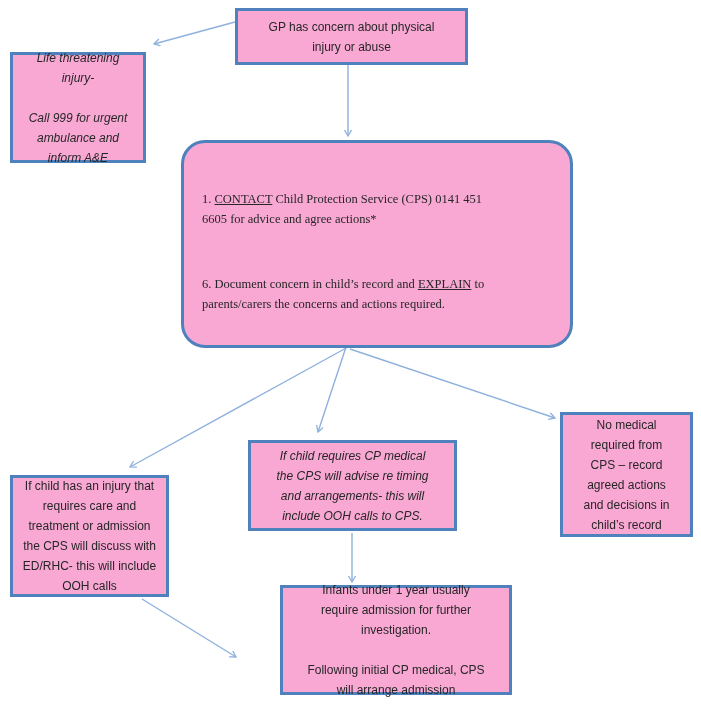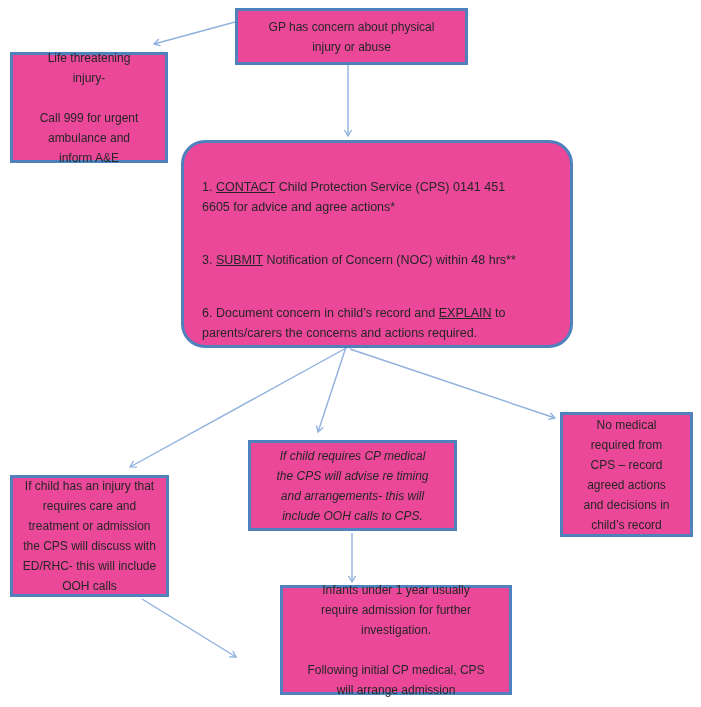--- a/index.html
+++ b/index.html
@@ -13,41 +13,42 @@
     position: relative;
     background: #ffffff;
     font-family: "Liberation Sans", sans-serif;
     color: var(--text);
     overflow: hidden;
   }
   .box {
     position: absolute;
     box-sizing: border-box;
     border: 3px solid var(--border);
-    background: #ec4899;
+    background: #f9a8d4;
     display: flex;
     align-items: center;
     justify-content: center;
     text-align: center;
     font-size: 12px;
     line-height: 20px;
     white-space: pre-line;
     padding: 2px 4px;
   }
   .box.rounded {
     border-radius: 24px;
     display: block;
     text-align: left;
     padding: 14px 18px 8px 18px;
   }
   .box.rounded p {
-    margin: 0 0 13px 0;
+    margin: 12px 0 13px 0;
     font-size: 12.5px;
     line-height: 20px;
     white-space: pre-line;
+    font-family: Liberation Serif, serif;
   }
   .u { text-decoration: underline; }
   svg.arrows {
     position: absolute;
     left: 0; top: 0;
     width: 701px; height: 707px;
     pointer-events: none;
   }
   .arrow-line { stroke: var(--arrow); stroke-width: 1.4; fill: none; }
   .arrow-head { stroke: var(--arrow); stroke-width: 1.3; fill: none; }
@@ -66,31 +67,30 @@
   <line class="arrow-line" x1="348" y1="347" x2="130" y2="467" marker-end="url(#openArrow)"></line>
   <line class="arrow-line" x1="346" y1="347" x2="318" y2="432" marker-end="url(#openArrow)"></line>
   <line class="arrow-line" x1="350" y1="349" x2="555" y2="418" marker-end="url(#openArrow)"></line>
   <line class="arrow-line" x1="142" y1="599" x2="236" y2="657" marker-end="url(#openArrow)"></line>
   <line class="arrow-line" x1="352" y1="533" x2="352" y2="582" marker-end="url(#openArrow)"></line>
 </svg>
 
 <div class="box" style="left:235px; top:8px; width:233px; height:57px;">GP has concern about physical
 injury or abuse</div>
 
-<div class="box" style="left:10px; top:52px; width:158px; height:111px;">Life threatening
+<div class="box" style="left:10px; top:52px; width:136px; height:111px;font-style:italic;">Life threatening
 injury-
 
 Call 999 for urgent
 ambulance and
 inform A&amp;E</div>
 
 <div class="box rounded" style="left:181px; top:140px; width:392px; height:208px;">
   <p><span>1. </span><span class="u">CONTACT</span><span> Child Protection Service (CPS) 0141 451
 6605 for advice and agree actions*</span></p>
-  <p><span>3. </span><span class="u">SUBMIT</span><span> Notification of Concern (NOC) within 48 hrs**</span></p>
   <p><span>6. Document concern in child’s record and </span><span class="u">EXPLAIN</span><span> to
 parents/carers the concerns and actions required.</span></p>
 </div>
 
 <div class="box" style="left:10px; top:475px; width:159px; height:122px;">If child has an injury that
 requires care and
 treatment or admission
 the CPS will discuss with
 ED/RHC- this will include
 OOH calls</div>

